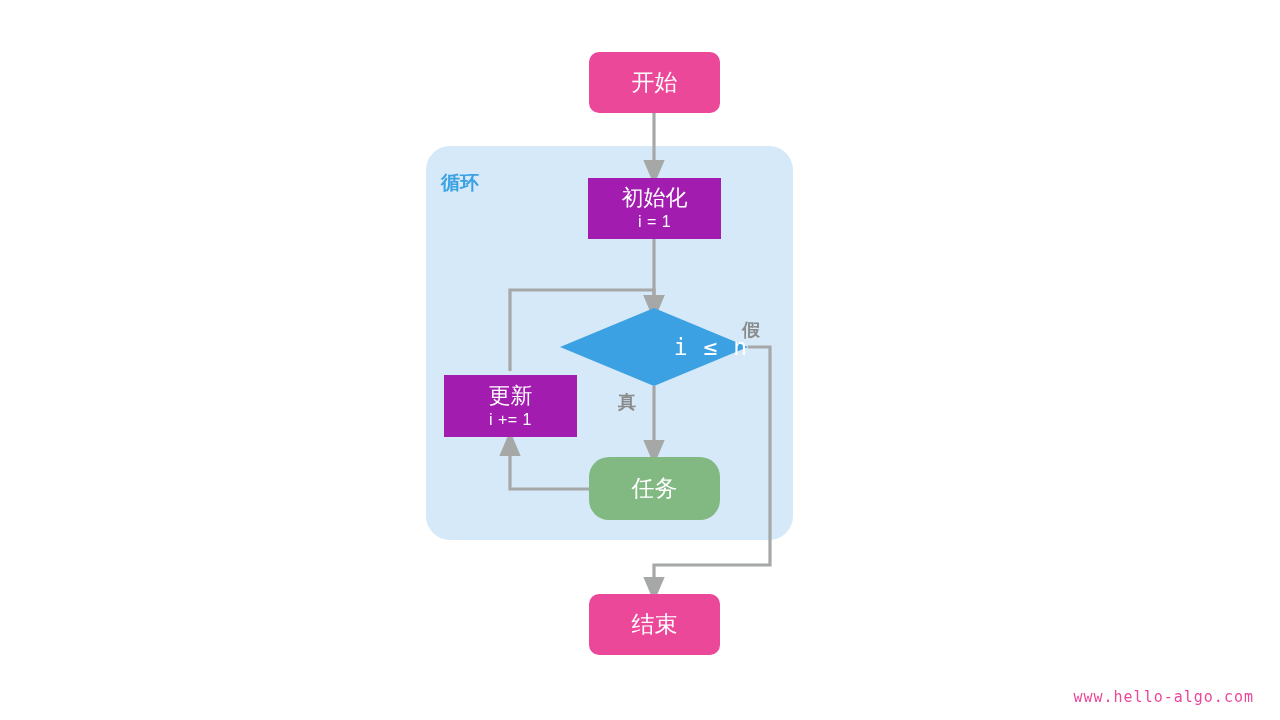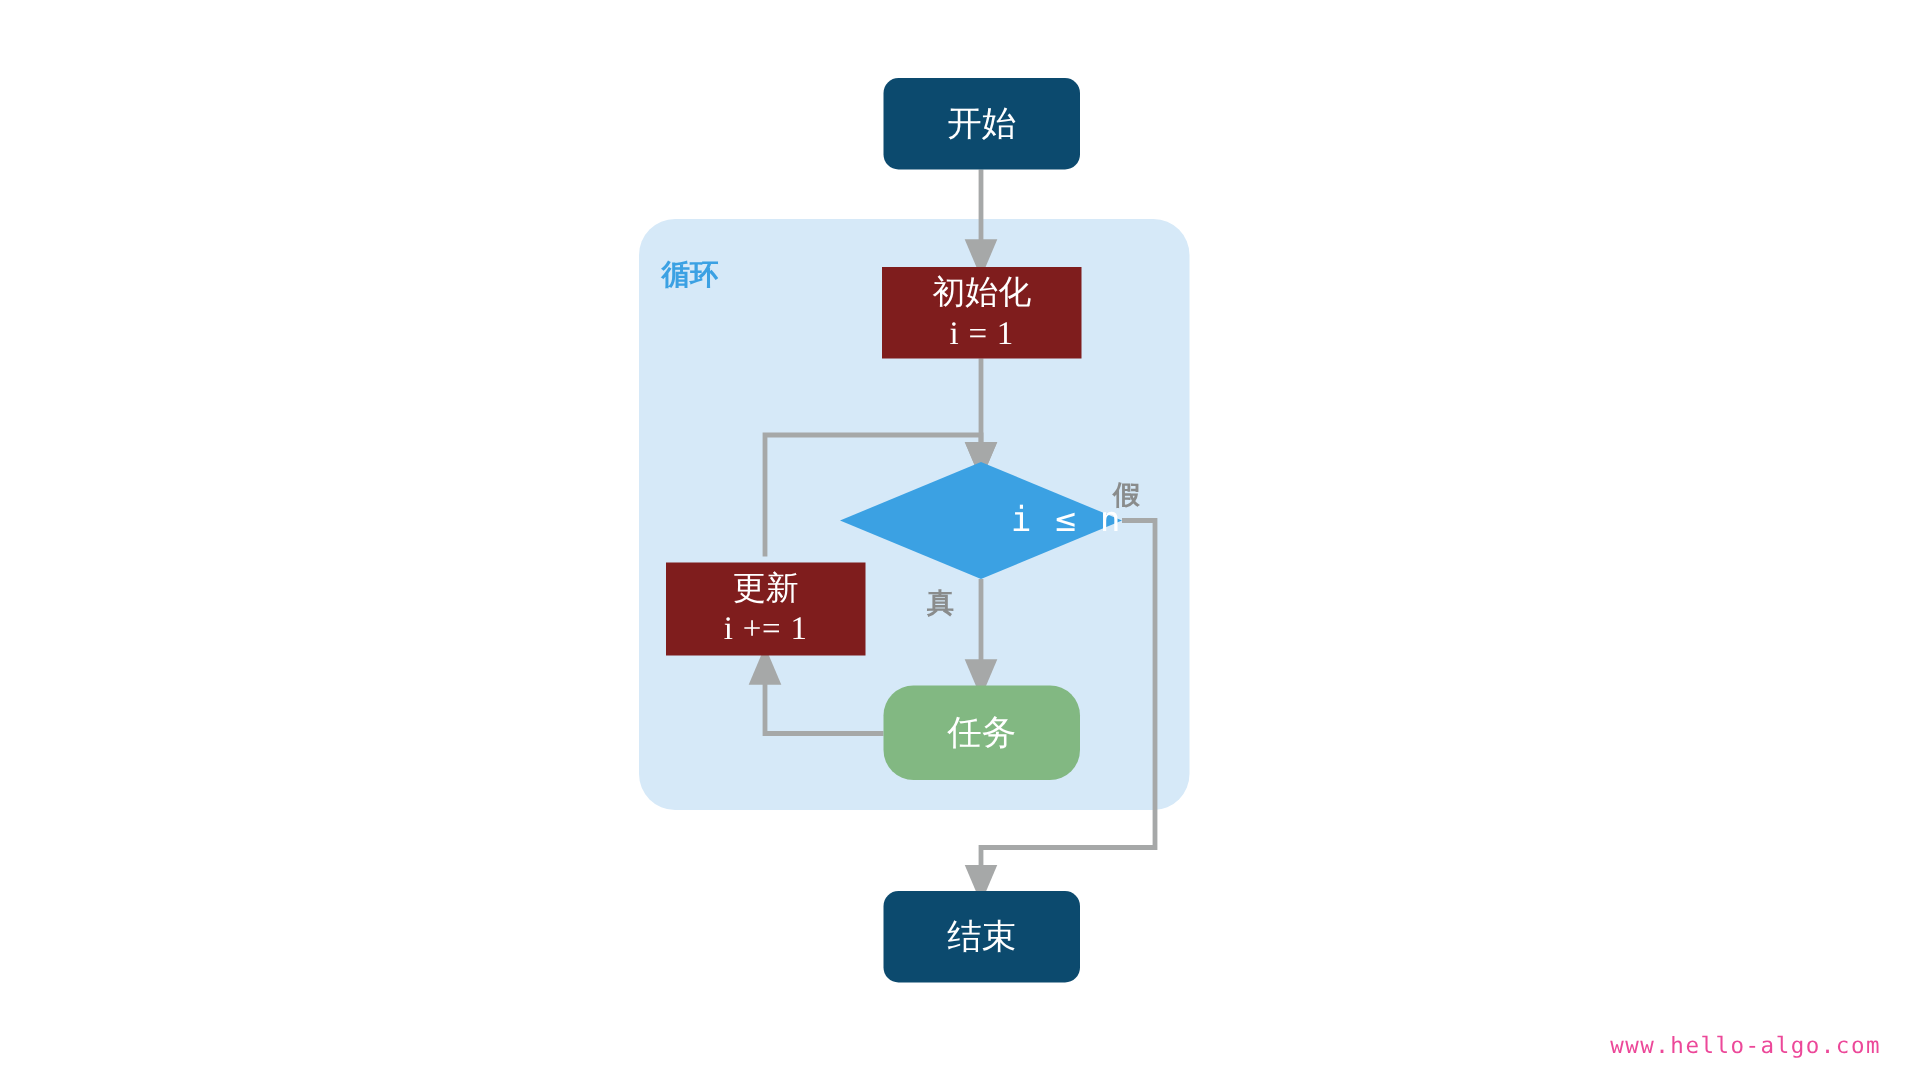--- a/index.html
+++ b/index.html
@@ -25,35 +25,35 @@
     display: flex;
     flex-direction: column;
     align-items: center;
     justify-content: center;
     color: #ffffff;
     text-align: center;
     line-height: 1.22;
     box-sizing: border-box;
   }
   .terminal {
-    background: #0c4a6e;
+    background: #ec4899;
     border-radius: 10px;
     font-size: 23px;
   }
   .process {
-    background: #7f1d1d;
+    background: #a21caf;
     font-size: 22px;
   }
   .task {
     background: #82b882;
     font-size: 23px;
   }
   .mono {
-    font-family: Liberation Serif, serif;
-    font-size: 22px;
+    font-family: Liberation Sans, sans-serif;
+    font-size: 16px;
     letter-spacing: 0.5px;
   }
   .loop-title {
     position: absolute;
     color: #3ba1e3;
     font-weight: bold;
     font-size: 19px;
   }
   .edge-label {
     position: absolute;

